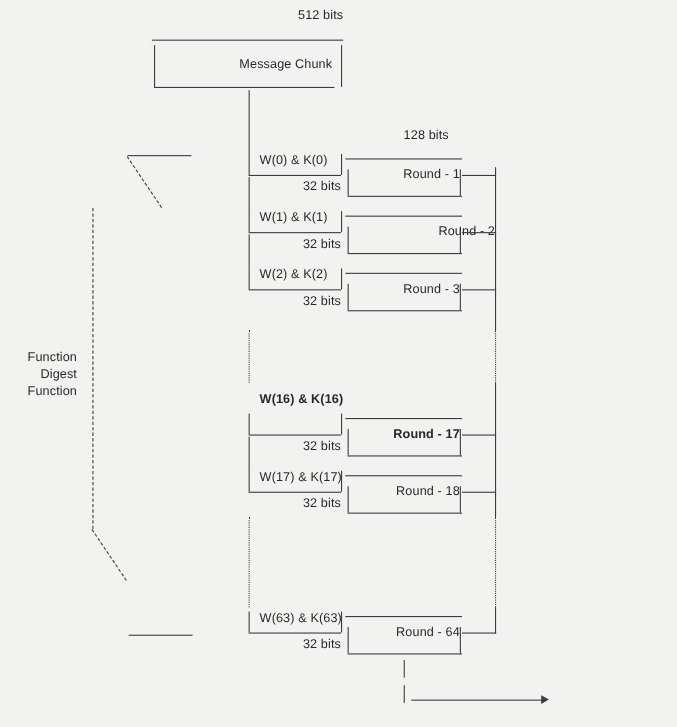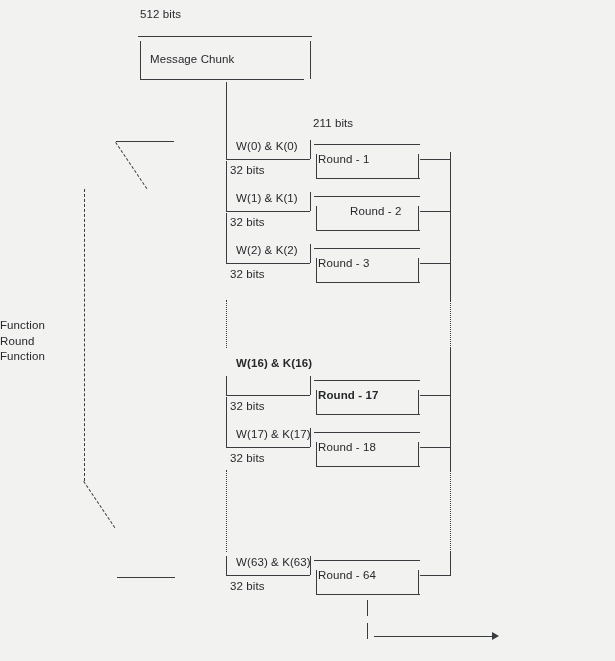--- a/index.html
+++ b/index.html
@@ -22,21 +22,21 @@
   }
   .lbl {
     position: absolute;
     font-size: 11.5px;
     line-height: 14px;
     color: #26282b;
     white-space: nowrap;
     letter-spacing: 0.1px;
   }
   .lbl.ctr {
-    text-align: left;
+    text-align: right;
   }
   .multiline {
     white-space: normal;
     text-align: center;
     line-height: 15.5px;
   }
 
   
   .h {                       
     position: absolute;
@@ -83,21 +83,21 @@
   <div class="lbl ctr" style="left:140px; top:7px; width:172px;">512 bits</div>
 
   <div class="h" style="left:138px; top:36px; width:174px;"></div>
   <div class="v" style="left:140px; top:41px; height:38px;"></div>
   <div class="v" style="left:310px; top:41px; height:38px;"></div>
   <div class="h" style="left:140px; top:79px; width:164px;"></div>
   <div class="lbl ctr" style="left:150px; top:52px; width:152px;">Message Chunk</div>
 
   <div class="v" style="left:226px; top:82px; height:58px;"></div>
 
-  <div class="lbl ctr" style="left:313px; top:116px; width:95px;">211 bits</div>
+  <div class="lbl ctr" style="left:313px; top:116px; width:95px;">128 bits</div>
 
   <div id="rows">
       <div class="v" style="left:226px; top:140px; height:19px;"></div>
       <div class="h" style="left:226px; top:159px; width:84px;"></div>
       <div class="v" style="left:310px; top:140px; height:19px;"></div>
       <div class="lbl" style="left:236px; top:139px;">W(0) &amp; K(0)</div>
       <div class="lbl ctr" style="left:230px; top:163px; width:80px;">32 bits</div>
       <div class="v" style="left:226px; top:161px; height:31px;"></div>
       <div class="h" style="left:314px; top:144px; width:106px;"></div>
       <div class="v" style="left:316px; top:154px; height:24px;"></div>
@@ -181,21 +181,21 @@
 
   <div class="vdash" style="left:84px; top:189px; height:292px;"></div>
 
   <div class="diag" style="left:84px; top:481px; width:56px;
        transform: rotate(56deg);"></div>
 
   <div class="h" style="left:117px; top:577px; width:58px;"></div>
 
   <div class="lbl ctr multiline" style="left:0px; top:318px; width:70px;">
     <div>Function</div>
-    <div>Round</div>
+    <div>Digest</div>
     <div>Function</div>
   </div>
 
   <div class="v" style="left:367px; top:600px; height:16px;"></div>
   <div class="v" style="left:367px; top:623px; height:16px;"></div>
   <div class="h" style="left:374px; top:636px; width:120px;"></div>
   <div class="arrowhead" style="left:492px; top:632px;"></div>
 
 
 </div>

